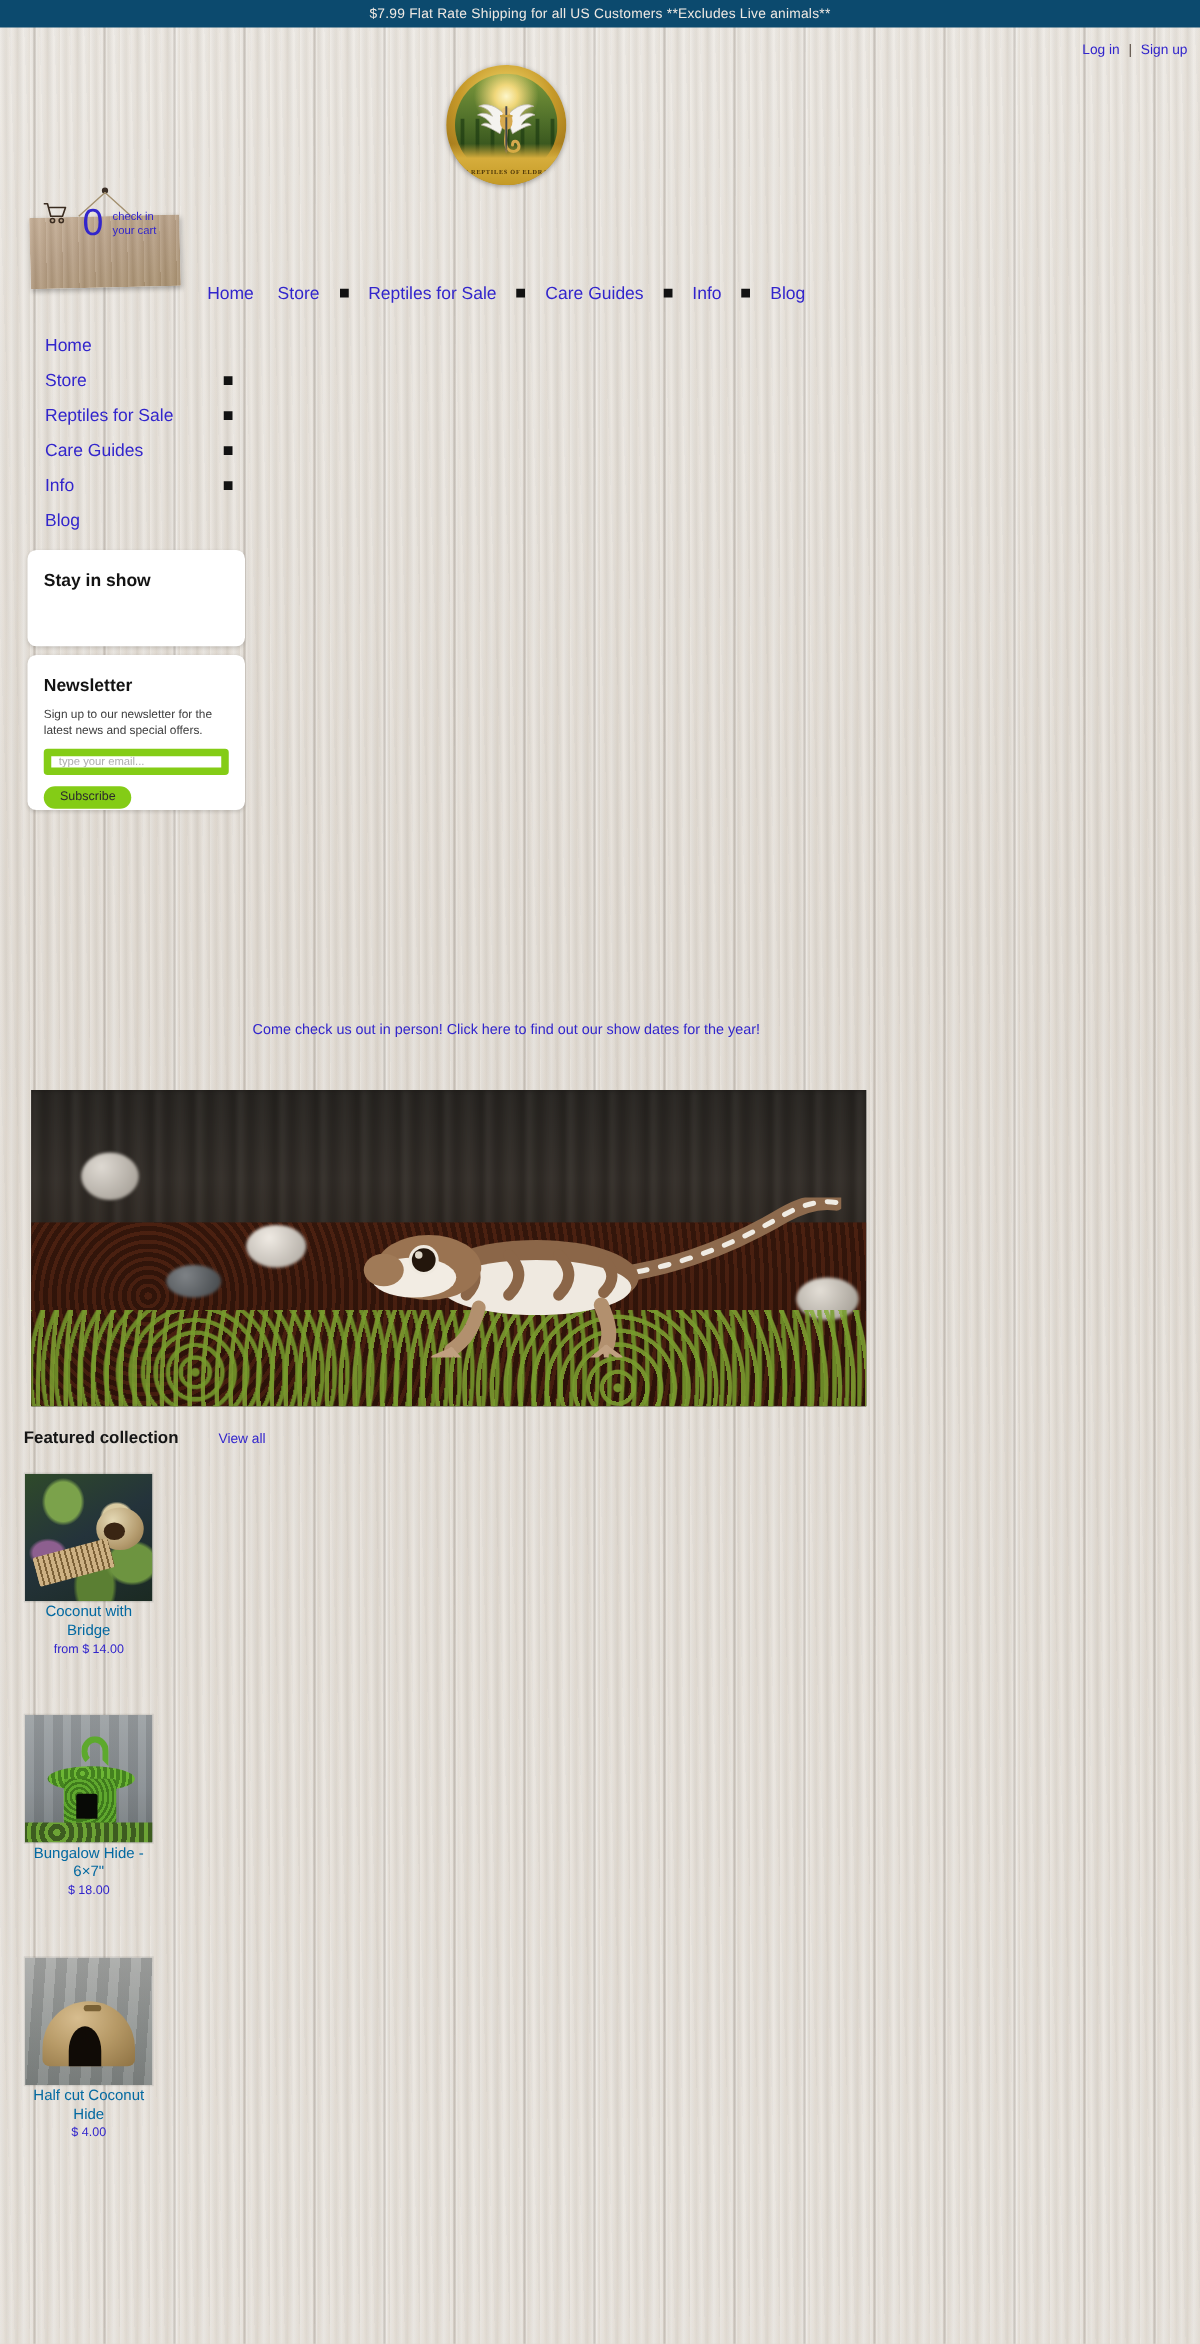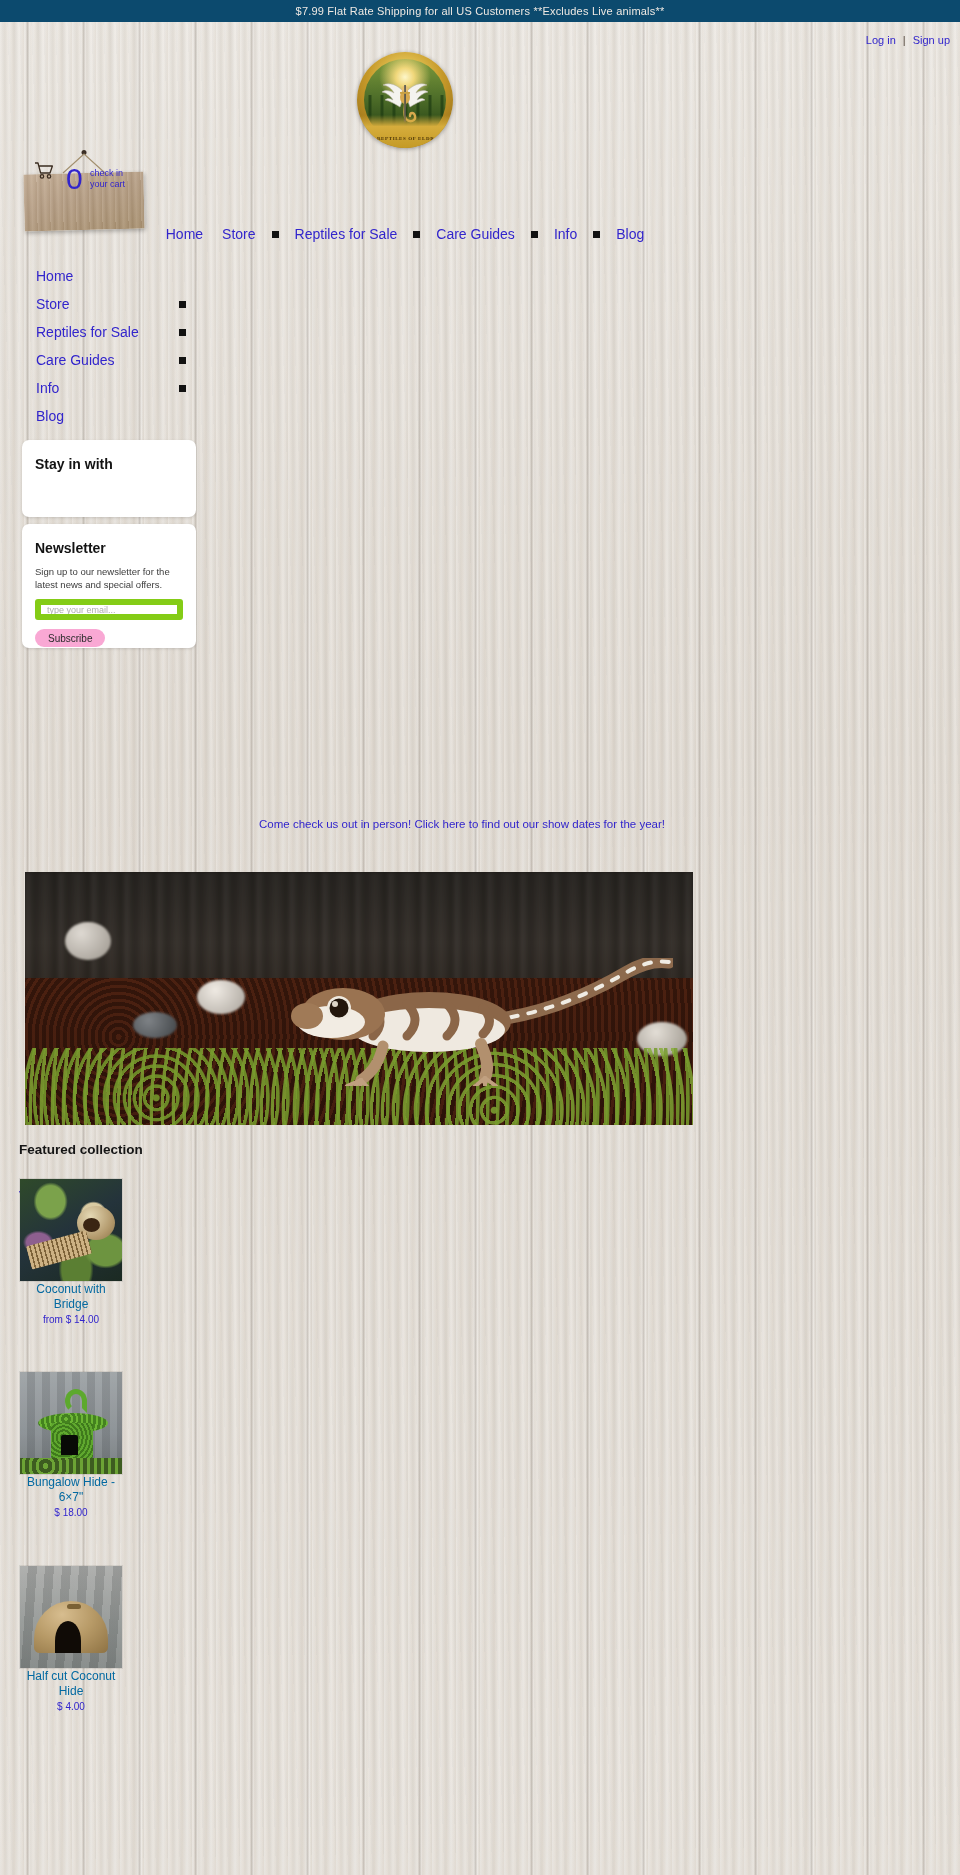--- a/index.html
+++ b/index.html
@@ -274,33 +274,33 @@
     outline: none;
     background: #fff;
   }
   .news-input::placeholder { color: #adadad; }
   .news-btn {
     margin-top: 9px;
     height: 18px;
     padding: 0 13px;
     border: none;
     border-radius: 11px;
-    background: #f9a8d4;
+    background: #84cc16;
     color: #2b2b2b;
     font-size: 10px;
     font-family: "Liberation Sans", sans-serif;
     cursor: pointer;
   }
 
   
   .promo-link {
     position: absolute;
     top: 818px;
     left: 0;
-    width: 924px;
+    width: 810px;
     text-align: center;
     font-size: 11.5px;
   }
   .promo-link a { color: #3225cc; text-decoration: none; }
 
   
   .hero {
     position: absolute;
     top: 872px;
     left: 25px;
@@ -345,21 +345,20 @@
   .gecko { position: absolute; left: 236px; top: 86px; }
 
   
   .feat-head {
     position: absolute;
     top: 1142px;
     left: 19px;
     display: flex;
     align-items: baseline;
     gap: 32px;
-    flex-direction: column;
   }
   .feat-title {
     font-size: 13.5px;
     font-weight: bold;
     color: #151515;
   }
   .feat-viewall {
     font-size: 11px;
     color: #3225cc;
     text-decoration: none;
@@ -581,21 +580,21 @@
   <div class="side-link-row">
     <a href="#">Info</a>
     <span class="side-sq"></span>
   </div>
   <div class="side-link-row">
     <a href="#">Blog</a>
   </div>
 </div>
 
 <div class="panel panel-stay">
-  <h3>Stay in with</h3>
+  <h3>Stay in show</h3>
 </div>
 
 <div class="panel panel-news">
   <h3>Newsletter</h3>
   <div class="news-copy">Sign up to our newsletter for the latest news and special offers.</div>
   <input class="news-input" type="text" placeholder="type your email..." style="">
   <button class="news-btn">Subscribe</button>
 </div>
 
 <div class="promo-link">

